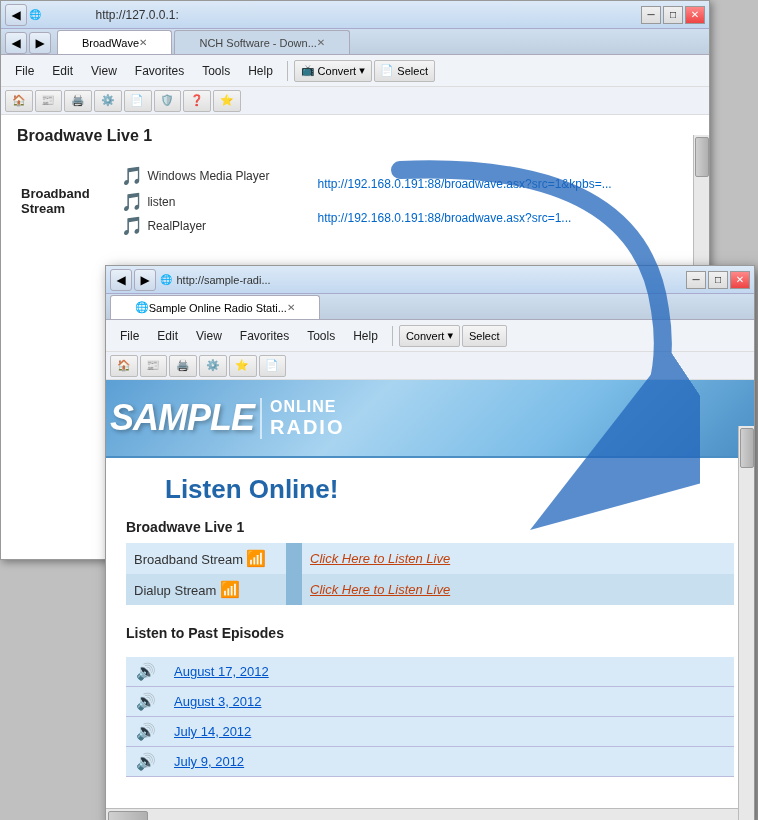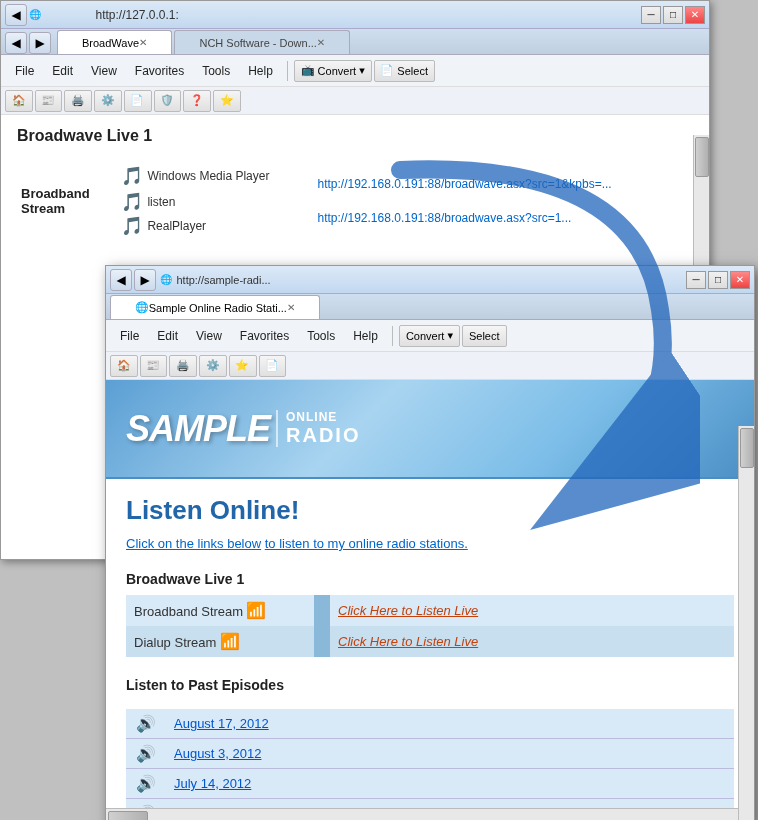--- a/index.html
+++ b/index.html
@@ -194,25 +194,25 @@
       top: 265px;
       left: 105px;
       width: 650px;
       height: 560px;
       background: #fff;
       border: 1px solid #999;
       box-shadow: 4px 4px 12px rgba(0,0,0,0.5);
     }
 
     .radio-header {
-      height: 99px;
+      height: 78px;
       background: linear-gradient(135deg, #5b9fd4 0%, #a8d4f0 40%, #7bbde8 70%, #4a8ec4 100%);
       display: flex;
       align-items: center;
-      padding: 0 20px;
+      padding: 0 4px;
       border-bottom: 2px solid #4a8ec4;
     }
     .radio-logo {
       display: flex;
       align-items: center;
       gap: 0;
     }
     .logo-sample {
       font-size: 36px;
       font-weight: bold;
@@ -222,21 +222,21 @@
       font-style: italic;
     }
     .logo-online-radio {
       display: flex;
       flex-direction: column;
       margin-left: 6px;
       border-left: 2px solid rgba(255,255,255,0.6);
       padding-left: 8px;
     }
     .logo-online {
-      font-size: 12px;
+      font-size: 16px;
       font-weight: bold;
       color: white;
       text-transform: uppercase;
       letter-spacing: 1px;
     }
     .logo-radio {
       font-size: 20px;
       font-weight: bold;
       color: white;
       text-transform: uppercase;
@@ -248,20 +248,21 @@
       padding: 16px 20px;
       background: white;
       overflow-y: auto;
       height: calc(100% - 160px);
     }
     .listen-online-title {
       font-size: 26px;
       font-weight: bold;
       color: #2266aa;
       margin-bottom: 10px;
+      margin-left: 39px;
     }
     .listen-subtitle {
       font-size: 13px;
       color: #333;
       margin-bottom: 16px;
     }
     .listen-subtitle span {
       text-decoration: underline;
       color: #0066cc;
     }
@@ -287,21 +288,21 @@
     .stream-list-row:nth-child(even) {
       background: #c8dff0;
     }
     .stream-list-row td {
       padding: 6px 8px;
       vertical-align: middle;
     }
     .stream-name-cell {
       color: #333;
       font-size: 13px;
-      width: 188px;
+      width: 160px;
     }
     .stream-icon {
       font-size: 16px;
     }
     .stream-link {
       color: #c2410c;
       text-decoration: underline;
       font-size: 13px;
       cursor: pointer;
       font-style: italic;
@@ -518,24 +519,20 @@
       <span class="logo-sample">SAMPLE</span>
       <div class="logo-online-radio">
         <span class="logo-online">ONLINE</span>
         <span class="logo-radio">RADIO</span>
       </div>
     </div>
   </div>
 
   <div class="radio-content">
     <div class="listen-online-title">Listen Online!</div>
-    <div class="listen-subtitle">
-      <span style="text-decoration:underline; color:#0066cc;">Click on the links below</span>
-      <span> to listen to my online radio stations.</span>
-    </div>
 
     <div class="station-section">
       <div class="station-name">Broadwave Live 1</div>
 
       <table class="stream-list">
         <tbody>
             <tr class="stream-list-row">
           <td class="stream-name-cell">
             <span>Broadband Stream</span>
             <span class="stream-icon"> 📶</span>

